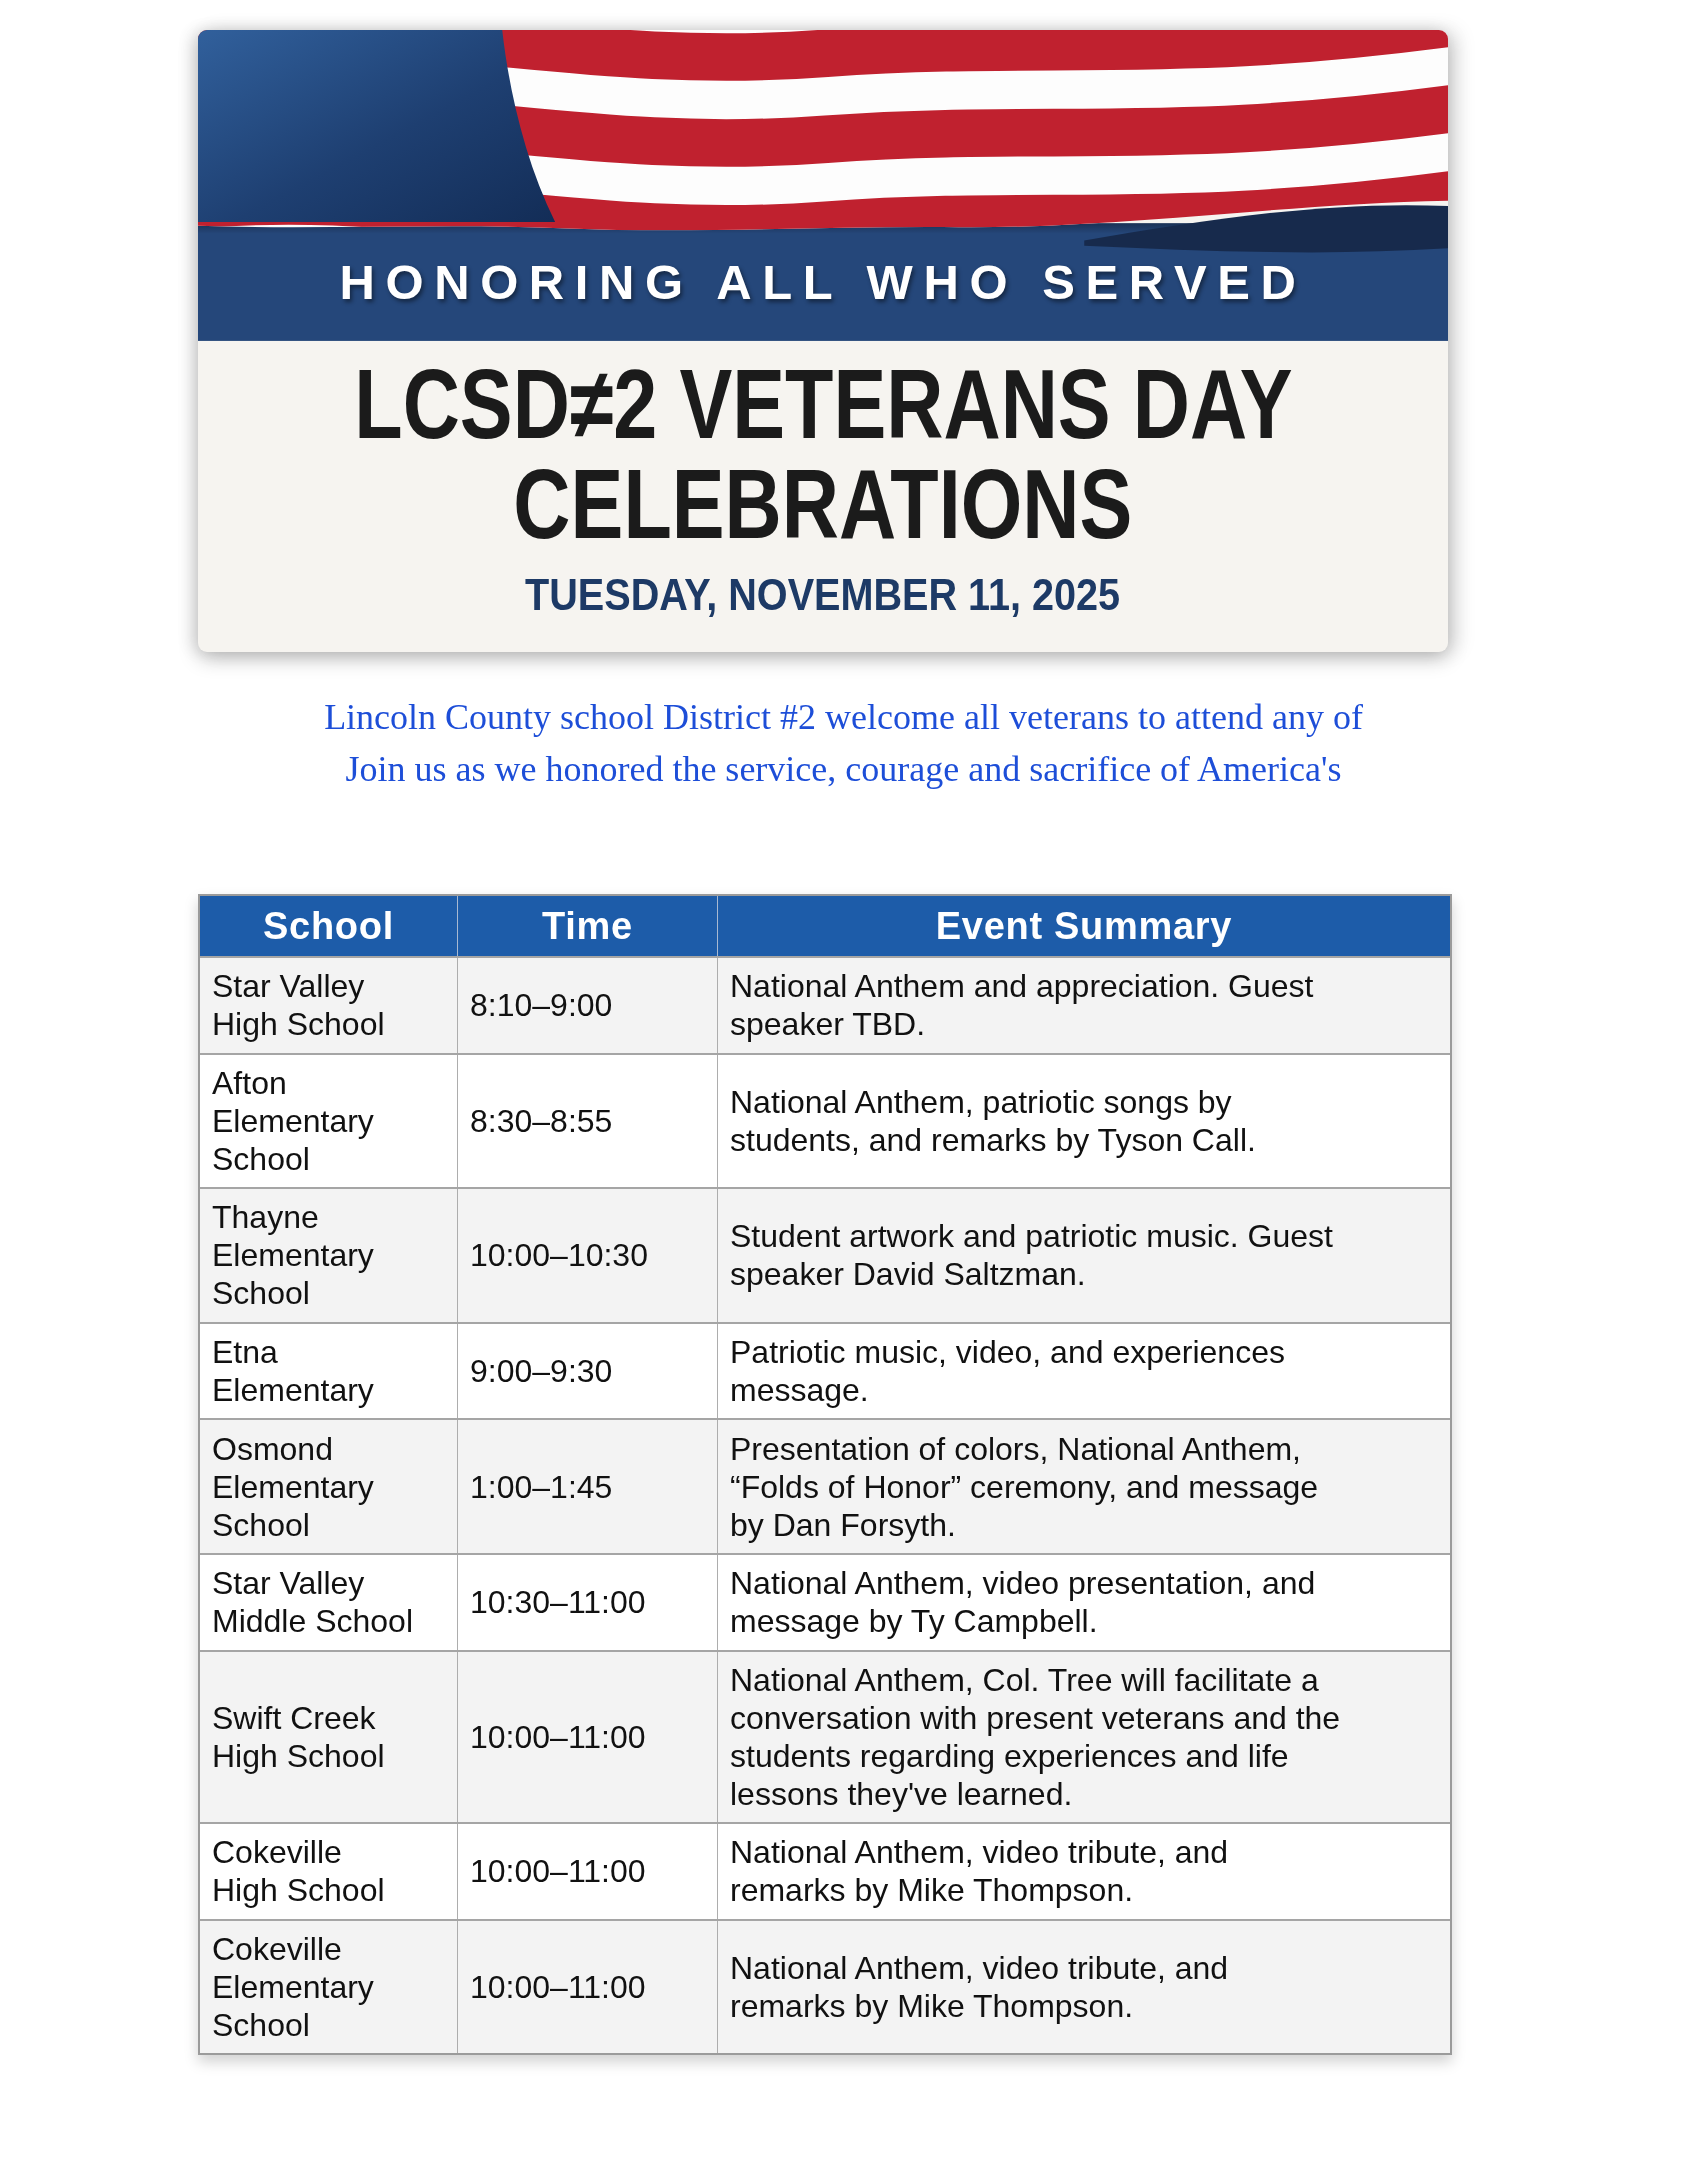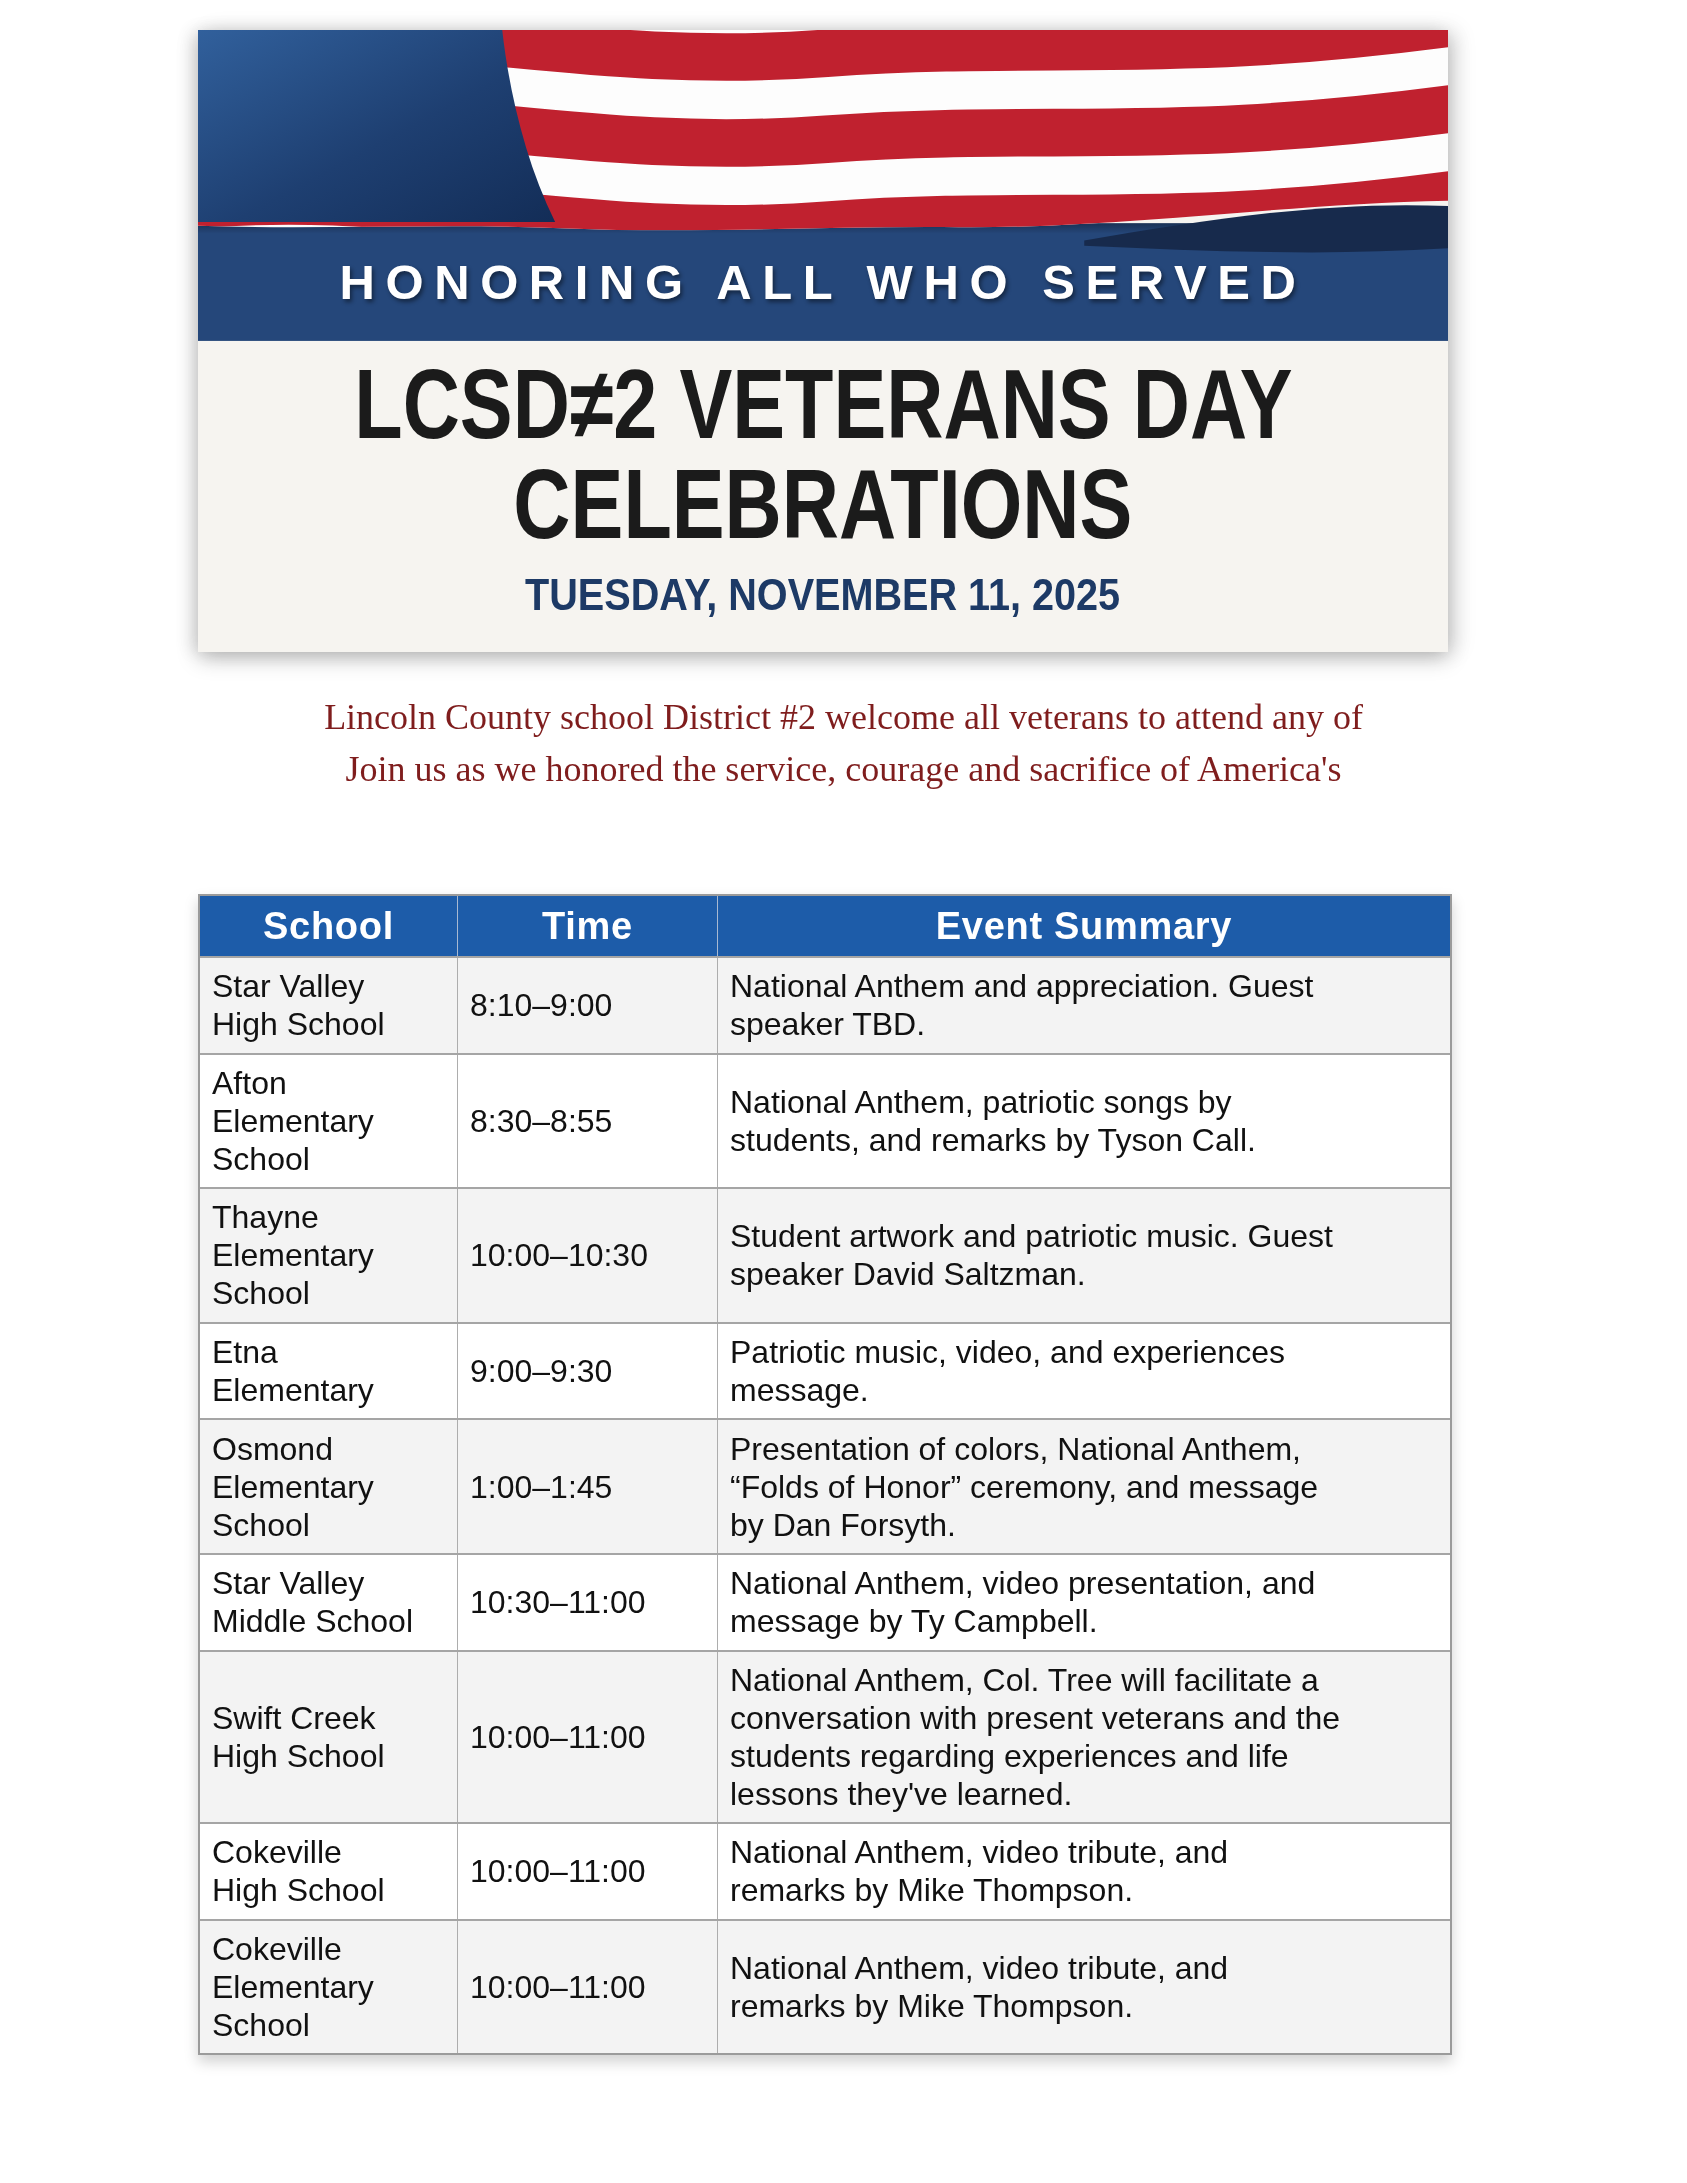--- a/index.html
+++ b/index.html
@@ -19,20 +19,21 @@
     position:relative;overflow:hidden;
   }
   .page{position:absolute;inset:0;}
 
   
   .banner{
     position:absolute;left:198px;top:30px;width:1250px;height:622px;
     background:var(--banner-bg);
     box-shadow:0 6.6px 20px rgba(0,0,0,.22), 9.3px 0 20px rgba(0,0,0,.10), -6.6px 0 16px rgba(0,0,0,.08);
     overflow:hidden;
+    border-radius:9px;
   }
   .flag-svg{position:absolute;top:0;left:0;width:1250px;height:311px;display:block;}
   .stripe{fill:none;stroke:var(--flag-red);stroke-width:72px;}
   .band-text{
     position:absolute;top:193px;left:0;width:100%;height:118px;
     display:flex;align-items:center;justify-content:center;
     color:#ffffff;font-weight:bold;font-size:49px;letter-spacing:10.6px;
     text-shadow:2px 2.6px 4px rgba(0,0,0,.45);
     white-space:nowrap;z-index:3;
   }
@@ -45,21 +46,21 @@
   .date-line{
     margin-top:8px;font-size:44px;line-height:66px;font-weight:bold;
     color:var(--date-navy);white-space:nowrap;
   }
   .squeeze-date{display:inline-block;transform:scaleX(.9);transform-origin:center;}
 
   
   .intro{
     position:absolute;left:0;top:691px;width:1687px;
     text-align:center;font-family:"Liberation Serif",serif;
-    font-size:36px;line-height:52px;color:#7f1d1d;
+    font-size:36px;line-height:52px;color:#1d4ed8;
   }
 
   
   .table-wrap{
     position:absolute;left:198px;top:894px;width:1250px;
     border:2px solid #9b9b9b;background:#ffffff;
     box-shadow:0 6.6px 13.2px rgba(0,0,0,.18);
   }
   table{width:100%;border-collapse:collapse;table-layout:fixed;border-radius:11px;}
   th{

